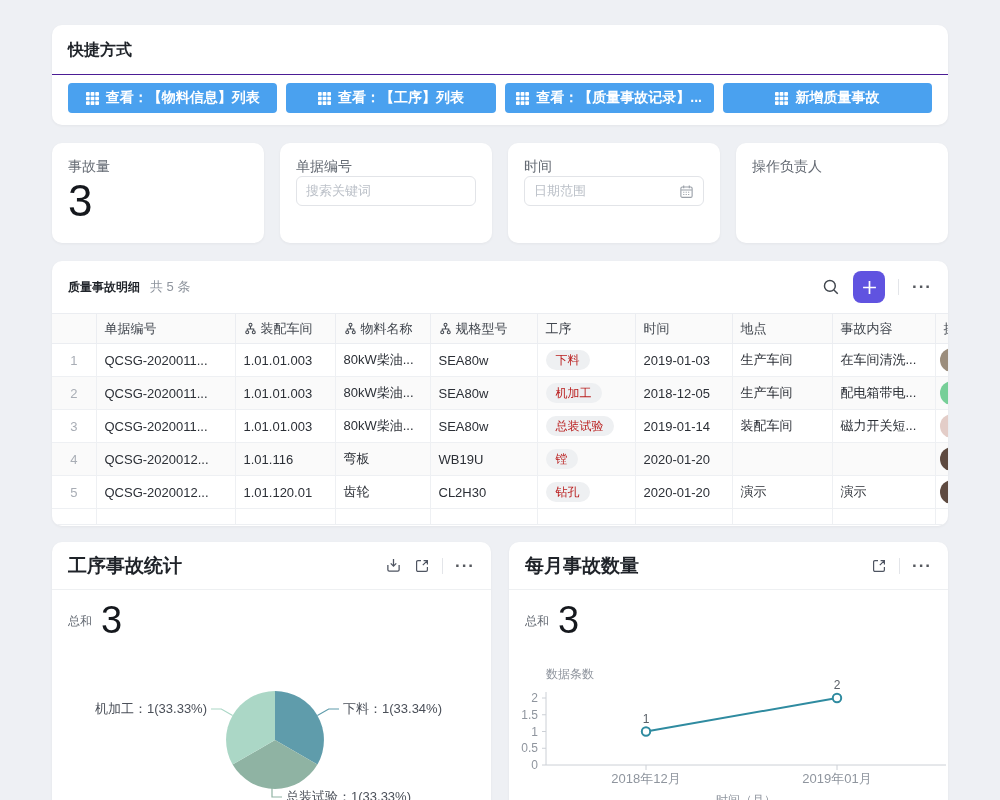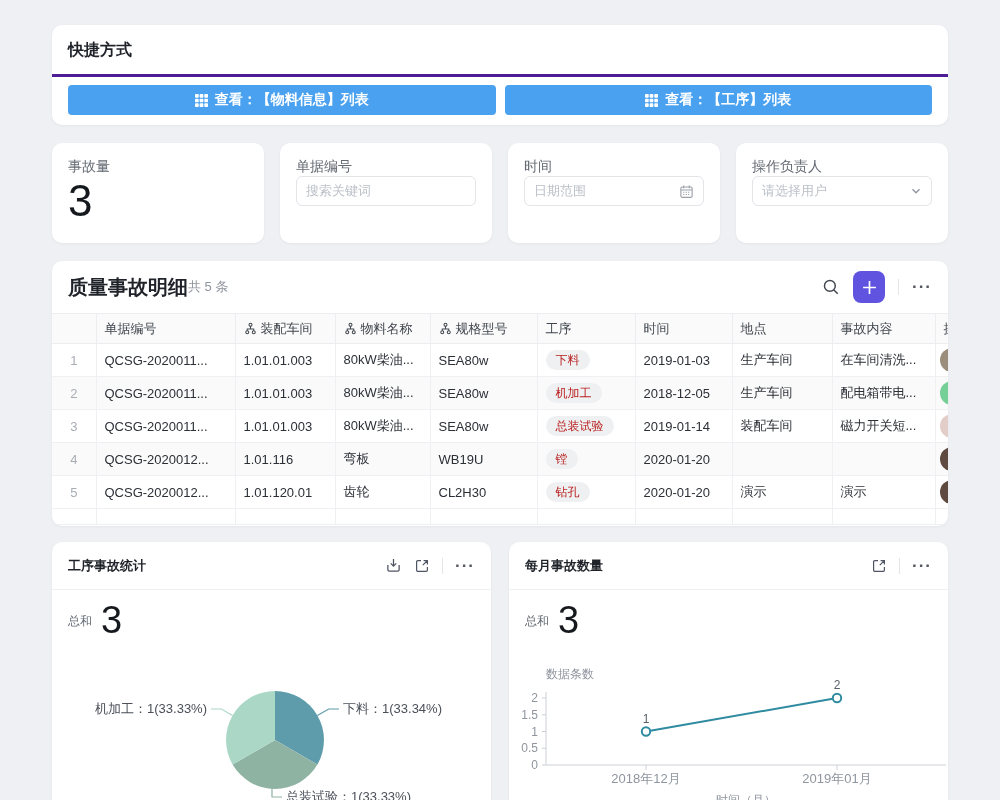--- a/index.html
+++ b/index.html
@@ -1,53 +1,53 @@
 <!DOCTYPE html>
 <html><head>
 <meta charset="utf-8">
 <style>
 *{box-sizing:border-box;margin:0;padding:0}
 body{width:1000px;height:800px;background:#eef0f4;font-family:"Liberation Sans",sans-serif;overflow:hidden}
 .page{width:1000px;height:800px;padding:25px 52px 0;overflow:hidden}
 .card{background:#fff;border-radius:10px;box-shadow:0 1px 3px rgba(31,35,41,.05)}
 
 .shortcut-card{margin-bottom:18px;height:100px}
-.shortcut-title{font-size:16px;font-weight:bold;color:#1f2329;padding:15px 16px 13px;border-bottom:3px solid #4c1d95}
+.shortcut-title{font-size:16px;font-weight:bold;color:#1f2329;padding:15px 16px 13px;border-bottom:1px solid #4c1d95}
 .shortcut-buttons{display:flex;gap:9px;padding:8px 16px 0}
 .btn-blue{flex:1;height:30px;background:#4aa1ef;border:none;border-radius:4px;color:#fff;font-size:14px;font-weight:bold;display:flex;align-items:center;justify-content:center;gap:7px;white-space:nowrap;overflow:hidden}
 
 .stat-row{display:flex;gap:16px;margin-bottom:18px}
 .stat-card{flex:1;height:100px;padding:15px 16px}
 .stat-label{font-size:14px;color:#646a73}
 .stat-value{font-size:44px;font-weight:500;color:#15181d;margin-top:3px;line-height:1;letter-spacing:-1px}
 .f-input{height:30px;border:1px solid #e2e4e8;border-radius:6px;display:flex;align-items:center;justify-content:space-between;padding:0 9px;font-size:13px;color:#bbc0c8;background:#fff}
 
 .table-card{height:265px;margin-bottom:16px;overflow:hidden}
 .table-titlebar{height:52px;display:flex;align-items:center;padding:0 16px}
-.table-title{font-size:20px;font-weight:bold;color:#1f2329}
-.table-count{font-size:13px;color:#8f959e;}
+.table-title{font-size:12px;font-weight:bold;color:#1f2329}
+.table-count{font-size:13px;color:#8f959e;margin-left:10px}
 .tb-actions{margin-left:auto;display:flex;align-items:center;gap:13px}
 .plus-btn{width:32px;height:32px;border-radius:8px;background:#6053e0;color:#fff;font-size:20px;font-weight:normal;display:flex;align-items:center;justify-content:center;border:none}
 .v-div{width:1px;height:16px;background:#e3e5e9}
 .dots{color:#55585e;font-size:17px;font-weight:bold;letter-spacing:1px;line-height:10px}
 table{border-collapse:collapse;table-layout:fixed;width:990px;font-size:13px;color:#2b2f36}
 th{height:30px;background:#fafafa;border-top:1px solid #ebedf1;border-bottom:1px solid #ebedf1;border-right:1px solid #ebedf1;font-weight:normal;color:#41464e;text-align:left;padding:0 8px;white-space:nowrap;overflow:hidden}
 th .th-in{display:flex;align-items:center;gap:4px}
 td{height:33px;border-bottom:1px solid #eef0f3;border-right:1px solid #eef0f3;padding:0 8px;white-space:nowrap;overflow:hidden}
 th:last-child,td:last-child{border-right:none}
 tr.alt td{background:#fafafa}
 td.c-no,th.c-no{text-align:center;color:#a8adb5;padding:0 4px}
 tr.empty td{height:16px}
 .pill{display:inline-block;background:#eef0f2;border-radius:10px;padding:3px 10px;font-size:12px;color:#b91c1c;line-height:1.2}
 .avatar{display:inline-block;width:24px;height:24px;border-radius:50%;vertical-align:middle;margin-left:-4px}
 
 .charts-row{display:flex;gap:18px}
 .chart-card{flex:1;height:280px;position:relative;overflow:hidden}
 .chart-head{height:48px;display:flex;align-items:center;padding:0 16px;border-bottom:1px solid #eef0f2}
-.chart-title{font-size:13px;font-weight:bold;color:#1f2329}
+.chart-title{font-size:19px;font-weight:bold;color:#1f2329}
 .chart-actions{margin-left:auto;display:flex;align-items:center;gap:12px}
 .sum-row{display:flex;align-items:flex-end;gap:9px;padding:15px 16px 0}
 .sum-label{font-size:12px;color:#646a73;padding-bottom:5px}
 .sum-value{font-size:38px;font-weight:500;color:#15181d;line-height:.8;letter-spacing:-1px}
 .chart-svg{position:absolute;left:0;top:118px}
 .icon-btn{display:flex;align-items:center;justify-content:center}
 </style>
 </head>
 <body>
 
@@ -77,20 +77,48 @@
             <rect x="10" y="0" width="4" height="4" rx="0.8" fill="#fff"></rect>
             <rect x="0" y="5" width="4" height="4" rx="0.8" fill="#fff"></rect>
             <rect x="5" y="5" width="4" height="4" rx="0.8" fill="#fff"></rect>
             <rect x="10" y="5" width="4" height="4" rx="0.8" fill="#fff"></rect>
             <rect x="0" y="10" width="4" height="4" rx="0.8" fill="#fff"></rect>
             <rect x="5" y="10" width="4" height="4" rx="0.8" fill="#fff"></rect>
             <rect x="10" y="10" width="4" height="4" rx="0.8" fill="#fff"></rect>
           </svg>
           <span>查看：【工序】列表</span>
         </button>
+        <button class="btn-blue">
+          <svg width="13" height="13" viewBox="0 0 14 14">
+            <rect x="0" y="0" width="4" height="4" rx="0.8" fill="#fff"></rect>
+            <rect x="5" y="0" width="4" height="4" rx="0.8" fill="#fff"></rect>
+            <rect x="10" y="0" width="4" height="4" rx="0.8" fill="#fff"></rect>
+            <rect x="0" y="5" width="4" height="4" rx="0.8" fill="#fff"></rect>
+            <rect x="5" y="5" width="4" height="4" rx="0.8" fill="#fff"></rect>
+            <rect x="10" y="5" width="4" height="4" rx="0.8" fill="#fff"></rect>
+            <rect x="0" y="10" width="4" height="4" rx="0.8" fill="#fff"></rect>
+            <rect x="5" y="10" width="4" height="4" rx="0.8" fill="#fff"></rect>
+            <rect x="10" y="10" width="4" height="4" rx="0.8" fill="#fff"></rect>
+          </svg>
+          <span>查看：【质量事故记录】...</span>
+        </button>
+        <button class="btn-blue">
+          <svg width="13" height="13" viewBox="0 0 14 14">
+            <rect x="0" y="0" width="4" height="4" rx="0.8" fill="#fff"></rect>
+            <rect x="5" y="0" width="4" height="4" rx="0.8" fill="#fff"></rect>
+            <rect x="10" y="0" width="4" height="4" rx="0.8" fill="#fff"></rect>
+            <rect x="0" y="5" width="4" height="4" rx="0.8" fill="#fff"></rect>
+            <rect x="5" y="5" width="4" height="4" rx="0.8" fill="#fff"></rect>
+            <rect x="10" y="5" width="4" height="4" rx="0.8" fill="#fff"></rect>
+            <rect x="0" y="10" width="4" height="4" rx="0.8" fill="#fff"></rect>
+            <rect x="5" y="10" width="4" height="4" rx="0.8" fill="#fff"></rect>
+            <rect x="10" y="10" width="4" height="4" rx="0.8" fill="#fff"></rect>
+          </svg>
+          <span>新增质量事故</span>
+        </button>
       </div>
   </div>
 
   <div class="stat-row">
     <div class="card stat-card">
       <div class="stat-label">事故量</div>
       <div class="stat-value">3</div>
     </div>
     <div class="card stat-card">
       <div class="stat-label">单据编号</div>
@@ -106,28 +134,20 @@
             <svg width="15" height="15" viewBox="0 0 16 16" fill="none" stroke="#9aa0a8" stroke-width="1.2">
               <rect x="2" y="3.2" width="12" height="11" rx="1.5"></rect>
               <path d="M5 1.6 V4.4 M11 1.6 V4.4 M2.3 6.4 H13.7"></path>
               <path d="M4.5 8.8 H11.5 M4.5 11.2 H11.5" stroke-dasharray="1.2 1.4"></path>
             </svg>
           </span>
       </div>
     </div>
     <div class="card stat-card">
       <div class="stat-label">操作负责人</div>
-      <div class="f-input">
-        <span>请选择用户</span>
-        <span class="icon-btn">
-            <svg width="12" height="12" viewBox="0 0 12 12" fill="none" stroke="#8f959e" stroke-width="1.3">
-              <path d="M2.5 4.2 L6 7.8 L9.5 4.2"></path>
-            </svg>
-          </span>
-      </div>
     </div>
   </div>
 
   <div class="card table-card">
     <div class="table-titlebar">
       <span class="table-title">质量事故明细</span>
       <span class="table-count">共 5 条</span>
       <span class="tb-actions">
         <span class="icon-btn">
             <svg width="18" height="18" viewBox="0 0 16 16" fill="none" stroke="#41464e" stroke-width="1.3">

